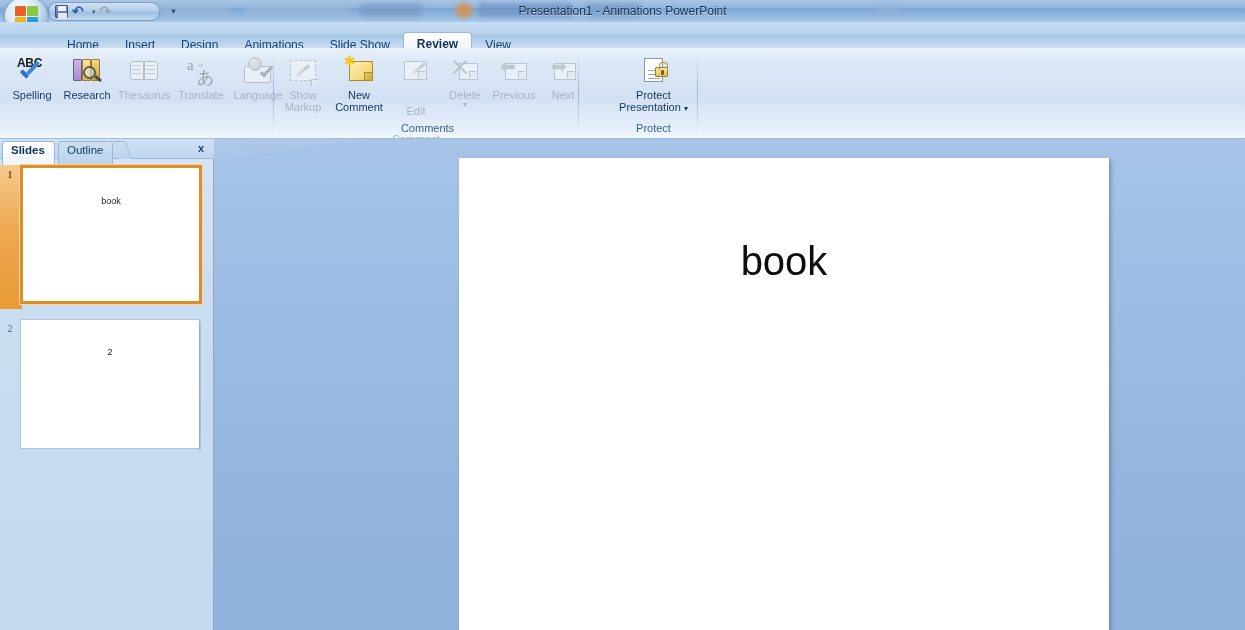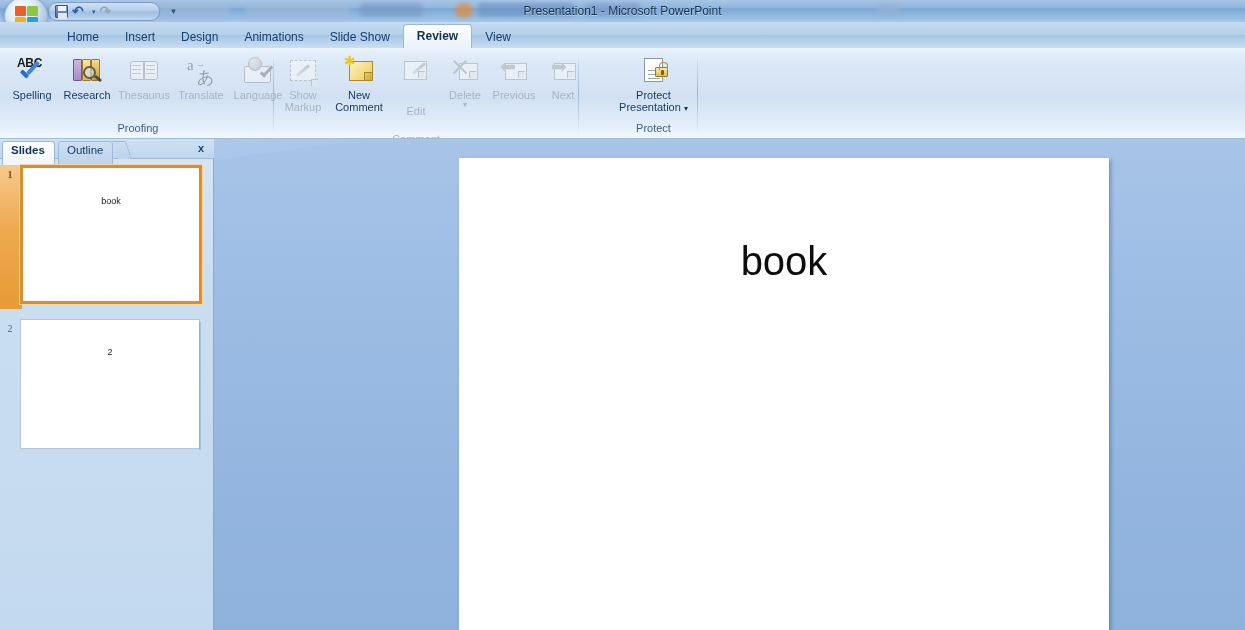--- a/index.html
+++ b/index.html
@@ -65,21 +65,21 @@
   #officeorb .logo i:nth-child(2){ background:#8dc63f;}
   #officeorb .logo i:nth-child(3){ background:#f2b01e;}
   #officeorb .logo i:nth-child(4){ background:#2a9fd8;}
 
   
   #tabstrip{
     position:absolute; left:0; top:22px; width:1245px; height:26px;
     background:linear-gradient(to bottom,#c6dcf2 0%,#b5d0ea 48%,#a6c6e6 52%,#c9deF3 100%);
     background-color:#b9d3ec;
   }
-  #tabs{ position:absolute; left:54px; top:0; height:26px; display:flex; align-items:flex-end; }
+  #tabs{ position:absolute; left:54px; top:8px; height:26px; display:flex; align-items:flex-end; }
   .tab{
     height:22px; line-height:22px; padding:0 13px; font-size:12px; color:#15406e;
     position:relative; cursor:default; white-space:nowrap;
   }
   .tab.active{
     background:linear-gradient(to bottom,#fdfefe,#eaf2fa);
     border:1px solid #9ab8d6; border-bottom:none;
     border-radius:4px 4px 0 0; height:24px; line-height:23px; color:#14324f;font-weight:bold;
   }
 
@@ -274,21 +274,21 @@
 <body>
 
 <div id="titlebar">
   <div class="bgghost g1"></div>
   <div class="bgghost g2"></div>
   <div class="bgghost g3"></div>
   <div class="bgghost g4"></div>
   <div class="bgghost g5"></div>
   <div class="bgghost g6"></div>
   <div class="bgghost g7"></div>
-  <div id="apptitle">Presentation1 - Microsoft PowerPoint</div>
+  <div id="apptitle">Presentation1 - Animations PowerPoint</div>
 
   <div id="qat">
     <div class="qicon q-save" title="Save"></div>
     <div class="qicon q-undo">↶</div>
     <div class="q-arrow">▾</div>
     <div class="qicon q-redo">↷</div>
   </div>
   <div id="qatdrop">▾</div>
 </div>
 
@@ -363,21 +363,20 @@
       <div class="bigbtn disabled" style="width:56px;">
         <div class="ico ic-lang">
           <span class="pg"></span>
             <span class="gl"></span>
             <span class="ck"></span>
         </div>
         <div class="lbl">Language</div>
       </div>
 
     </div>
-    <div class="glabel">Proofing</div>
     <div class="gsep"></div>
   </div>
 
   <div class="rgroup" style="left:276px; width:303px;">
     <div class="gbody" style="gap:1px; padding-left:3px;">
 
       <div class="bigbtn disabled" style="width:48px;">
         <div class="ico ic-markup">
           <span class="sh"></span>
             <span class="ic-pen" style="left:8px;top:14px;"></span>
@@ -434,20 +433,21 @@
         <div class="ico ic-arrow">
           <span class="note">
               <span class="cornerfold"></span>
             </span>
           <span class="ar" style="left:4px;">➡</span>
         </div>
         <div class="lbl">Next</div>
       </div>
 
     </div>
+    <div class="glabel">Comments</div>
     <div class="gsep"></div>
   </div>
 
   <div class="rgroup" style="left:609px; width:89px;">
     <div class="gbody" style="justify-content:center; width:100%;">
       <div class="bigbtn" style="width:86px;">
         <div class="ico ic-protect">
           <span class="doc">
             <span class="dl" style="top:11px;"></span>
             <span class="dl" style="top:15px;"></span>

